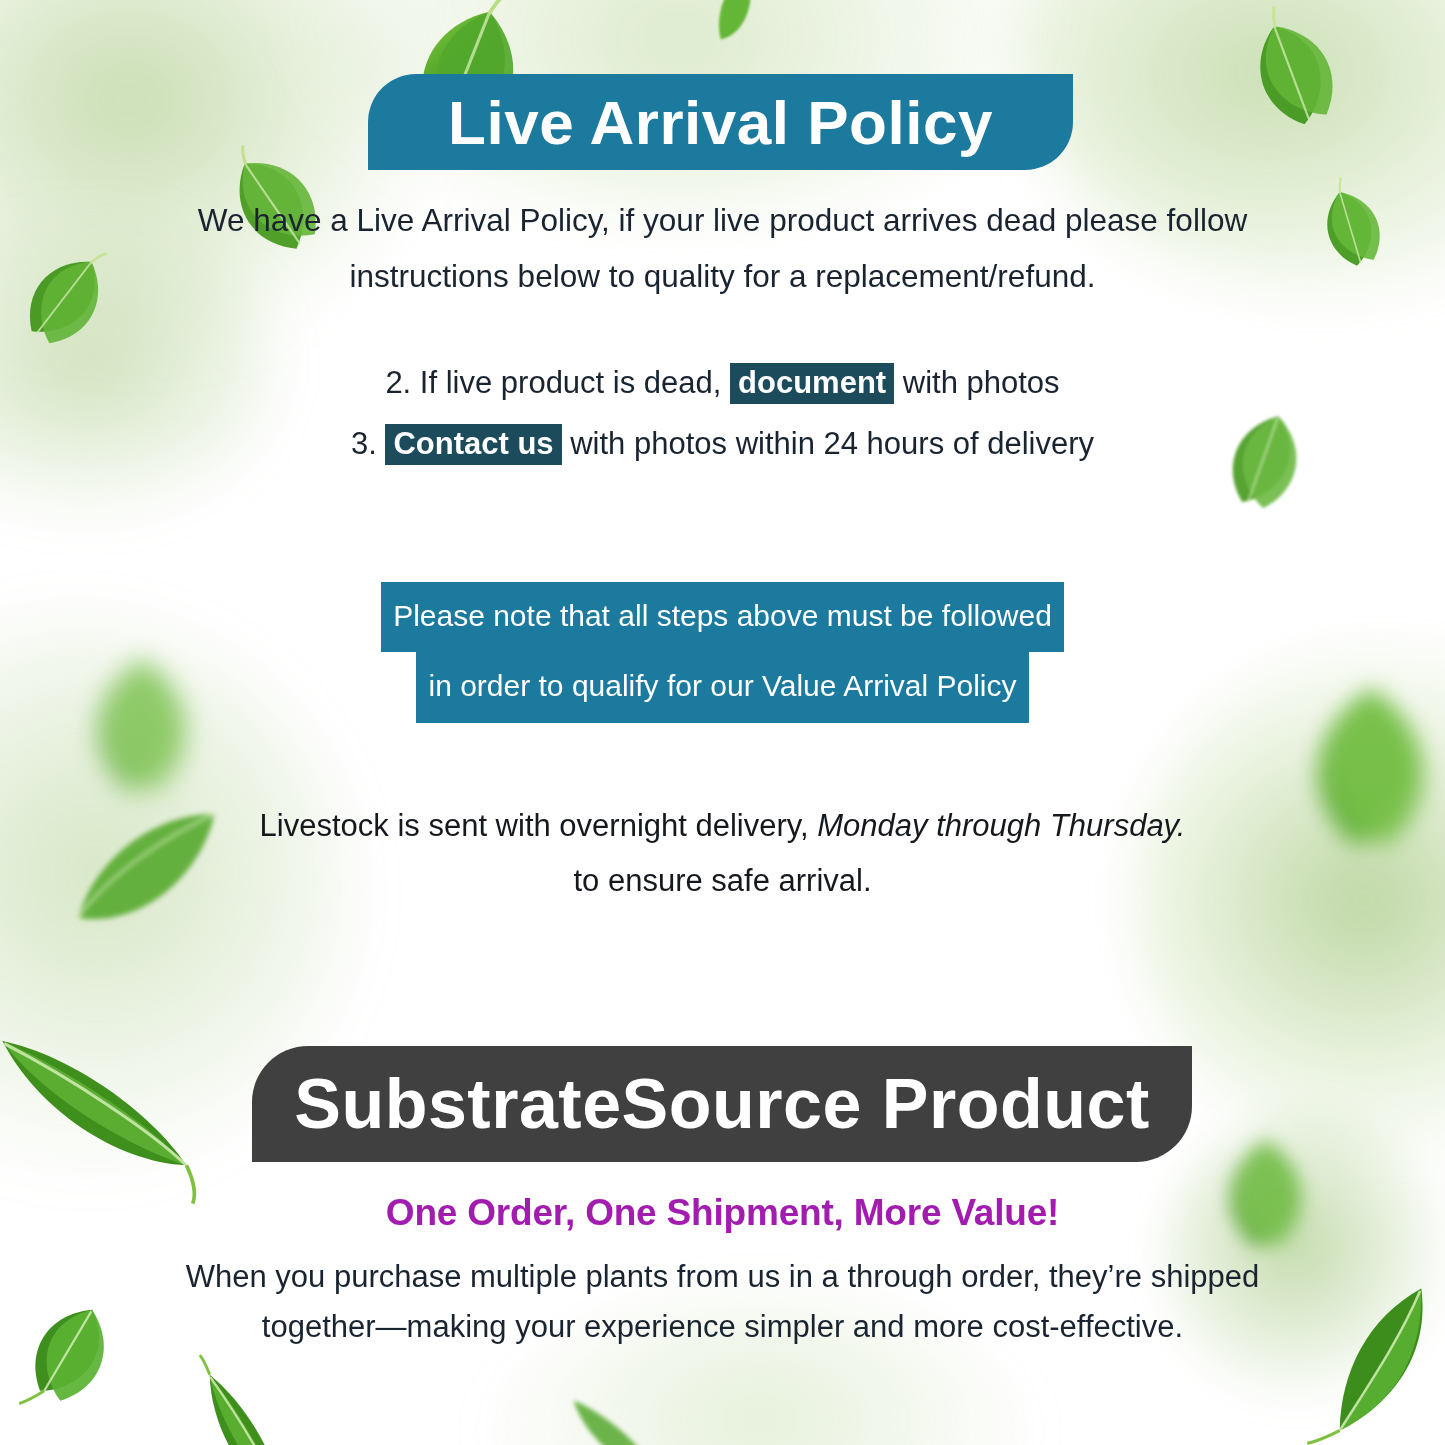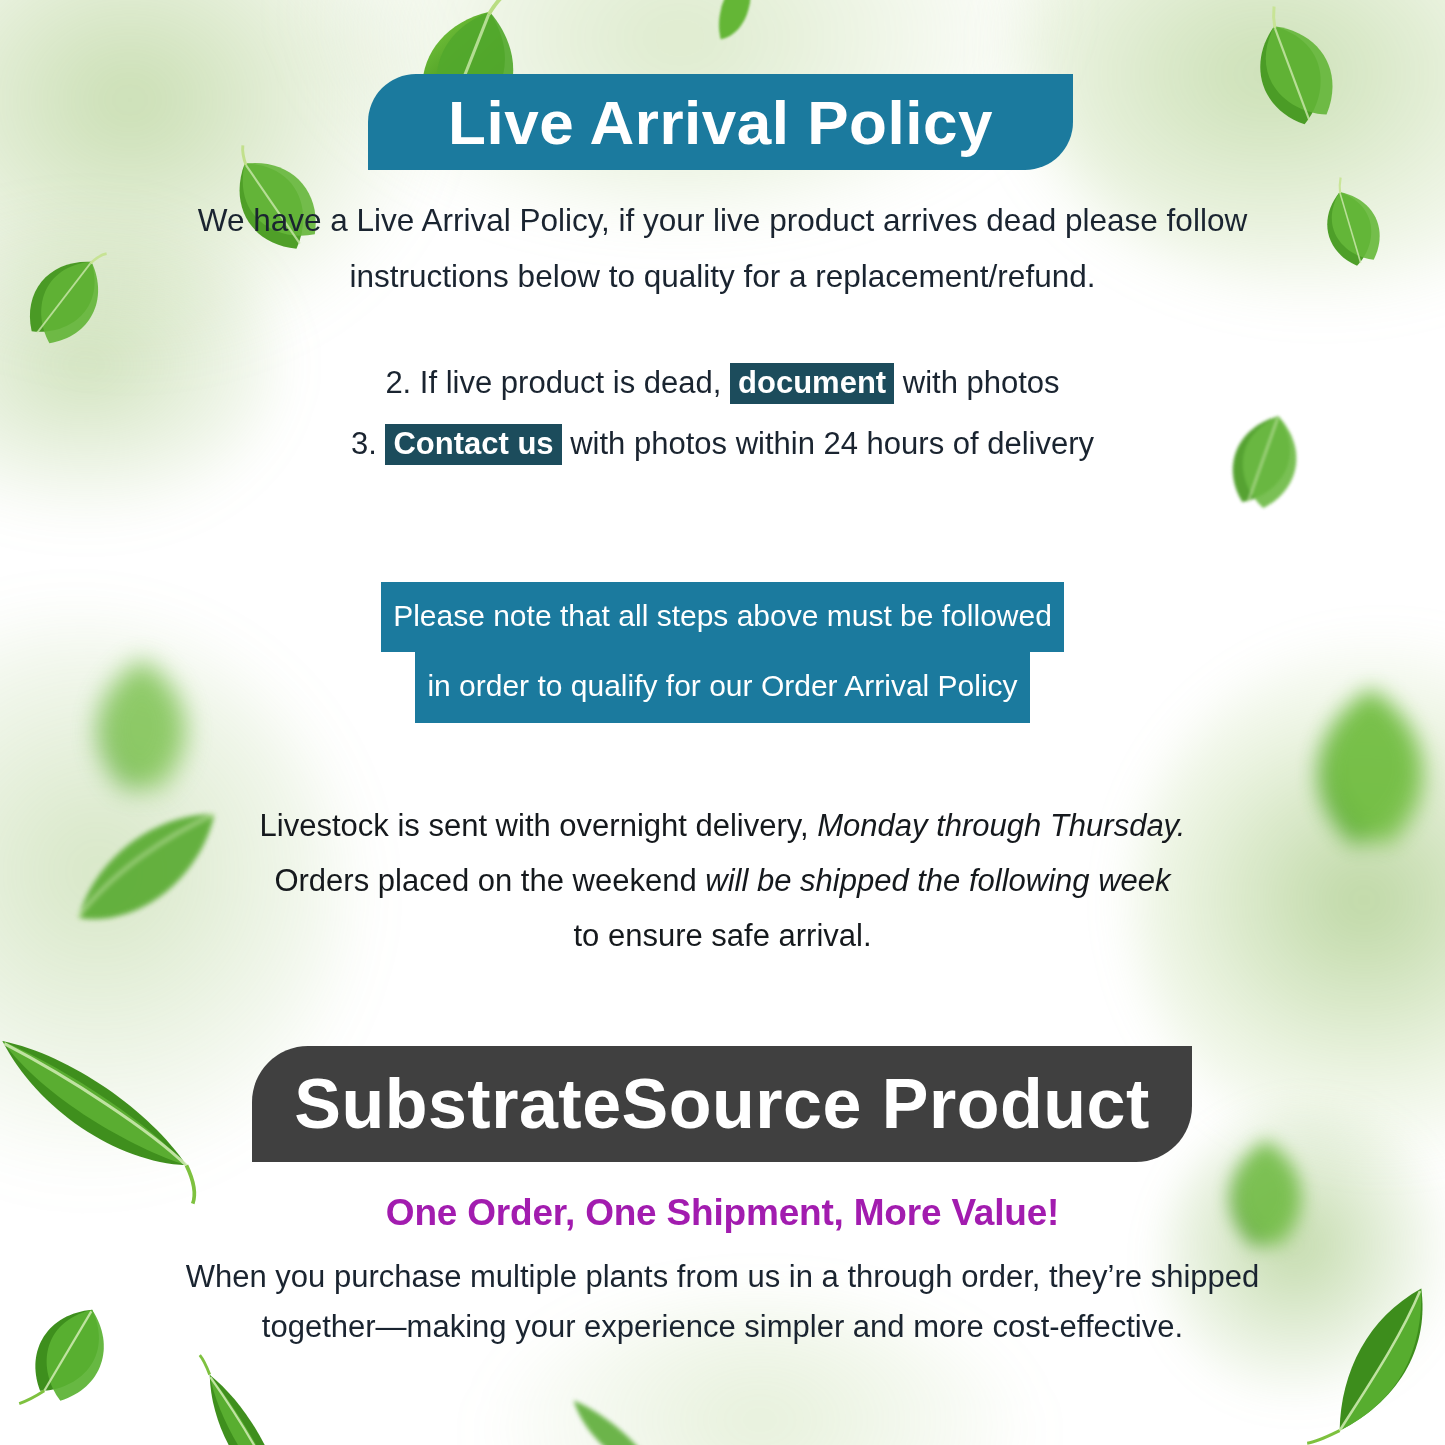--- a/index.html
+++ b/index.html
@@ -372,32 +372,28 @@
       <div class="step-line">
         <span>3.</span>
         <span class="hl-dark">Contact us</span>
         <span>with photos within 24 hours of delivery</span>
       </div>
 
     </div>
 
     <div class="note">
       <div><span class="note-line">Please note that all steps above must be followed</span></div>
-      <div><span class="note-line">in order to qualify for our Order Arrival Policy</span></div>
+      <div><span class="note-line">in order to qualify for our Value Arrival Policy</span></div>
     </div>
 
     <div class="shipping">
       <div>
         <span>Livestock is sent with overnight delivery,</span>
         <i>Monday through Thursday.</i>
       </div>
-      <div>
-        <span>Orders placed on the weekend</span>
-        <i>will be shipped the following week</i>
-      </div>
       <div>to ensure safe arrival.</div>
     </div>
 
     <div class="banner banner-secondary">
       <span>SubstrateSource Product</span>
     </div>
 
     <div class="subhead">One Order, One Shipment, More Value!</div>
 
     <div class="outro">

